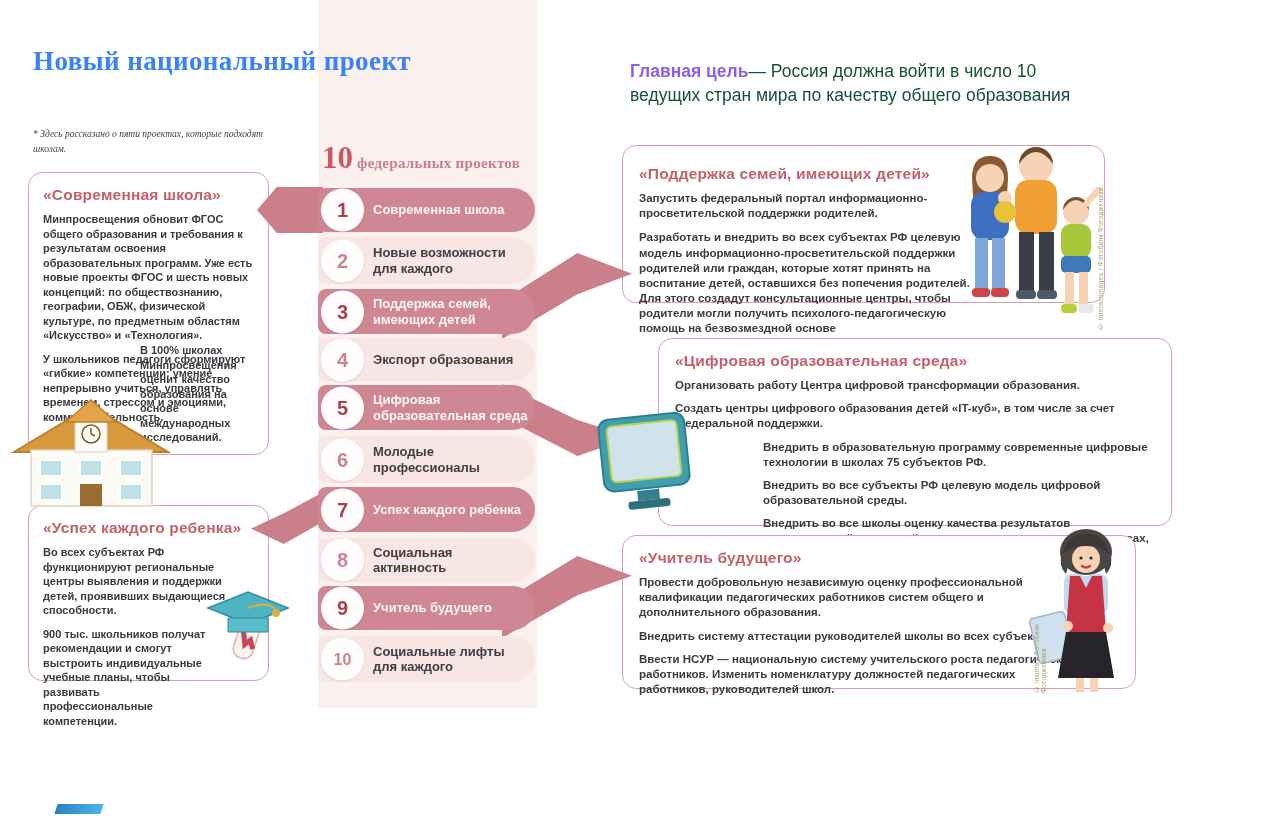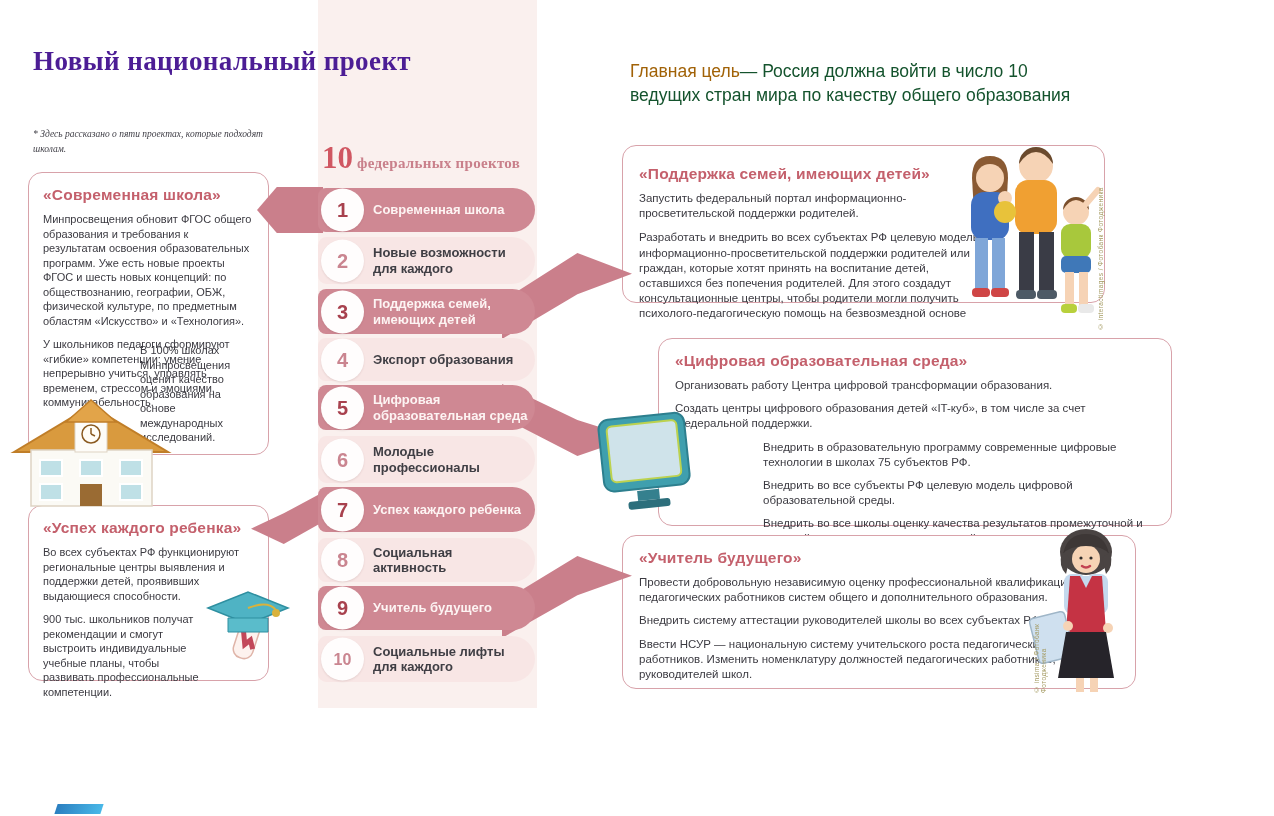--- a/index.html
+++ b/index.html
@@ -5,49 +5,49 @@
   html,body{margin:0;padding:0;background:#ffffff;}
   .page{position:relative;width:1274px;height:816px;background:#fff;overflow:hidden;
         font-family:"Liberation Sans","DejaVu Sans",sans-serif;}
 
   
   .mid-strip{position:absolute;left:318px;top:0;width:219px;height:708px;background:#faf0ee;}
 
   
   .page-title{position:absolute;left:33px;top:26px;width:480px;
               font-family:"Liberation Serif","DejaVu Serif",serif;
-              font-weight:bold;font-size:27px;line-height:1.32;color:#4c1d95;letter-spacing:.4px;}
+              font-weight:bold;font-size:27px;line-height:1.32;color:#3b82f6;letter-spacing:.4px;}
   .page-title span{display:block;}
   .footnote{position:absolute;left:33px;top:127px;width:238px;
             font-family:"Liberation Serif","DejaVu Serif",serif;
             font-style:italic;font-size:9.5px;line-height:1.55;color:#3e3d45;}
 
   
   .box{position:absolute;background:#fff;border:1.5px solid #d8a2aa;border-radius:14px;
        box-sizing:border-box;padding:11px 14px;z-index:1;}
   .box-title{font-size:15.5px;font-weight:bold;color:#c4606c;margin:2px 0 8px;letter-spacing:.2px;}
-  .box p{font-size:11px;line-height:1.32;color:#3b3a41;margin:0 0 9px;}
+  .box p{font-size:11px;line-height:1.32;color:#3b3a41;margin:0 0 9px;font-weight:bold;}
 
   .box-modern{left:28px;top:172px;width:241px;height:283px;}
   .box-modern .p-right{position:absolute;right:12px;bottom:9px;width:116px;margin:0;}
   .box-success{left:28px;top:505px;width:241px;height:176px;}
   .box-success .narrow{width:168px;}
 
   
   .box-family{left:622px;top:145px;width:483px;height:158px;padding:17px 16px;}
   .box-family p{font-size:11.5px;width:345px;}
   .box-digital{left:658px;top:338px;width:514px;height:188px;padding:11px 16px;}
   .box-digital p{font-size:11.5px;margin-bottom:8px;}
   .box-digital p.indent{margin-left:88px;}
   .box-teacher{left:622px;top:535px;width:514px;height:154px;padding:11px 16px;}
   .box-teacher p{font-size:11.5px;width:440px;margin-bottom:8px;}
 
   
   .goal{position:absolute;left:630px;top:60px;width:462px;font-size:17.5px;line-height:1.35;}
-  .goal .goal-bold{font-weight:normal;color:#a16207;}
+  .goal .goal-bold{font-weight:bold;color:#8b5cf6;}
   .goal .goal-rest{color:#14532d;margin-left:0;}
 
   
   .mid-head{position:absolute;left:322px;top:140px;z-index:2;
             font-family:"Liberation Serif","DejaVu Serif",serif;font-weight:bold;}
   .mid-head .big{font-size:31px;color:#d05762;}
   .mid-head .small{font-size:15px;color:#c9808b;letter-spacing:.3px;}
 
   
   .pill{position:absolute;left:318px;width:217px;border-radius:10px 28px 28px 10px;

